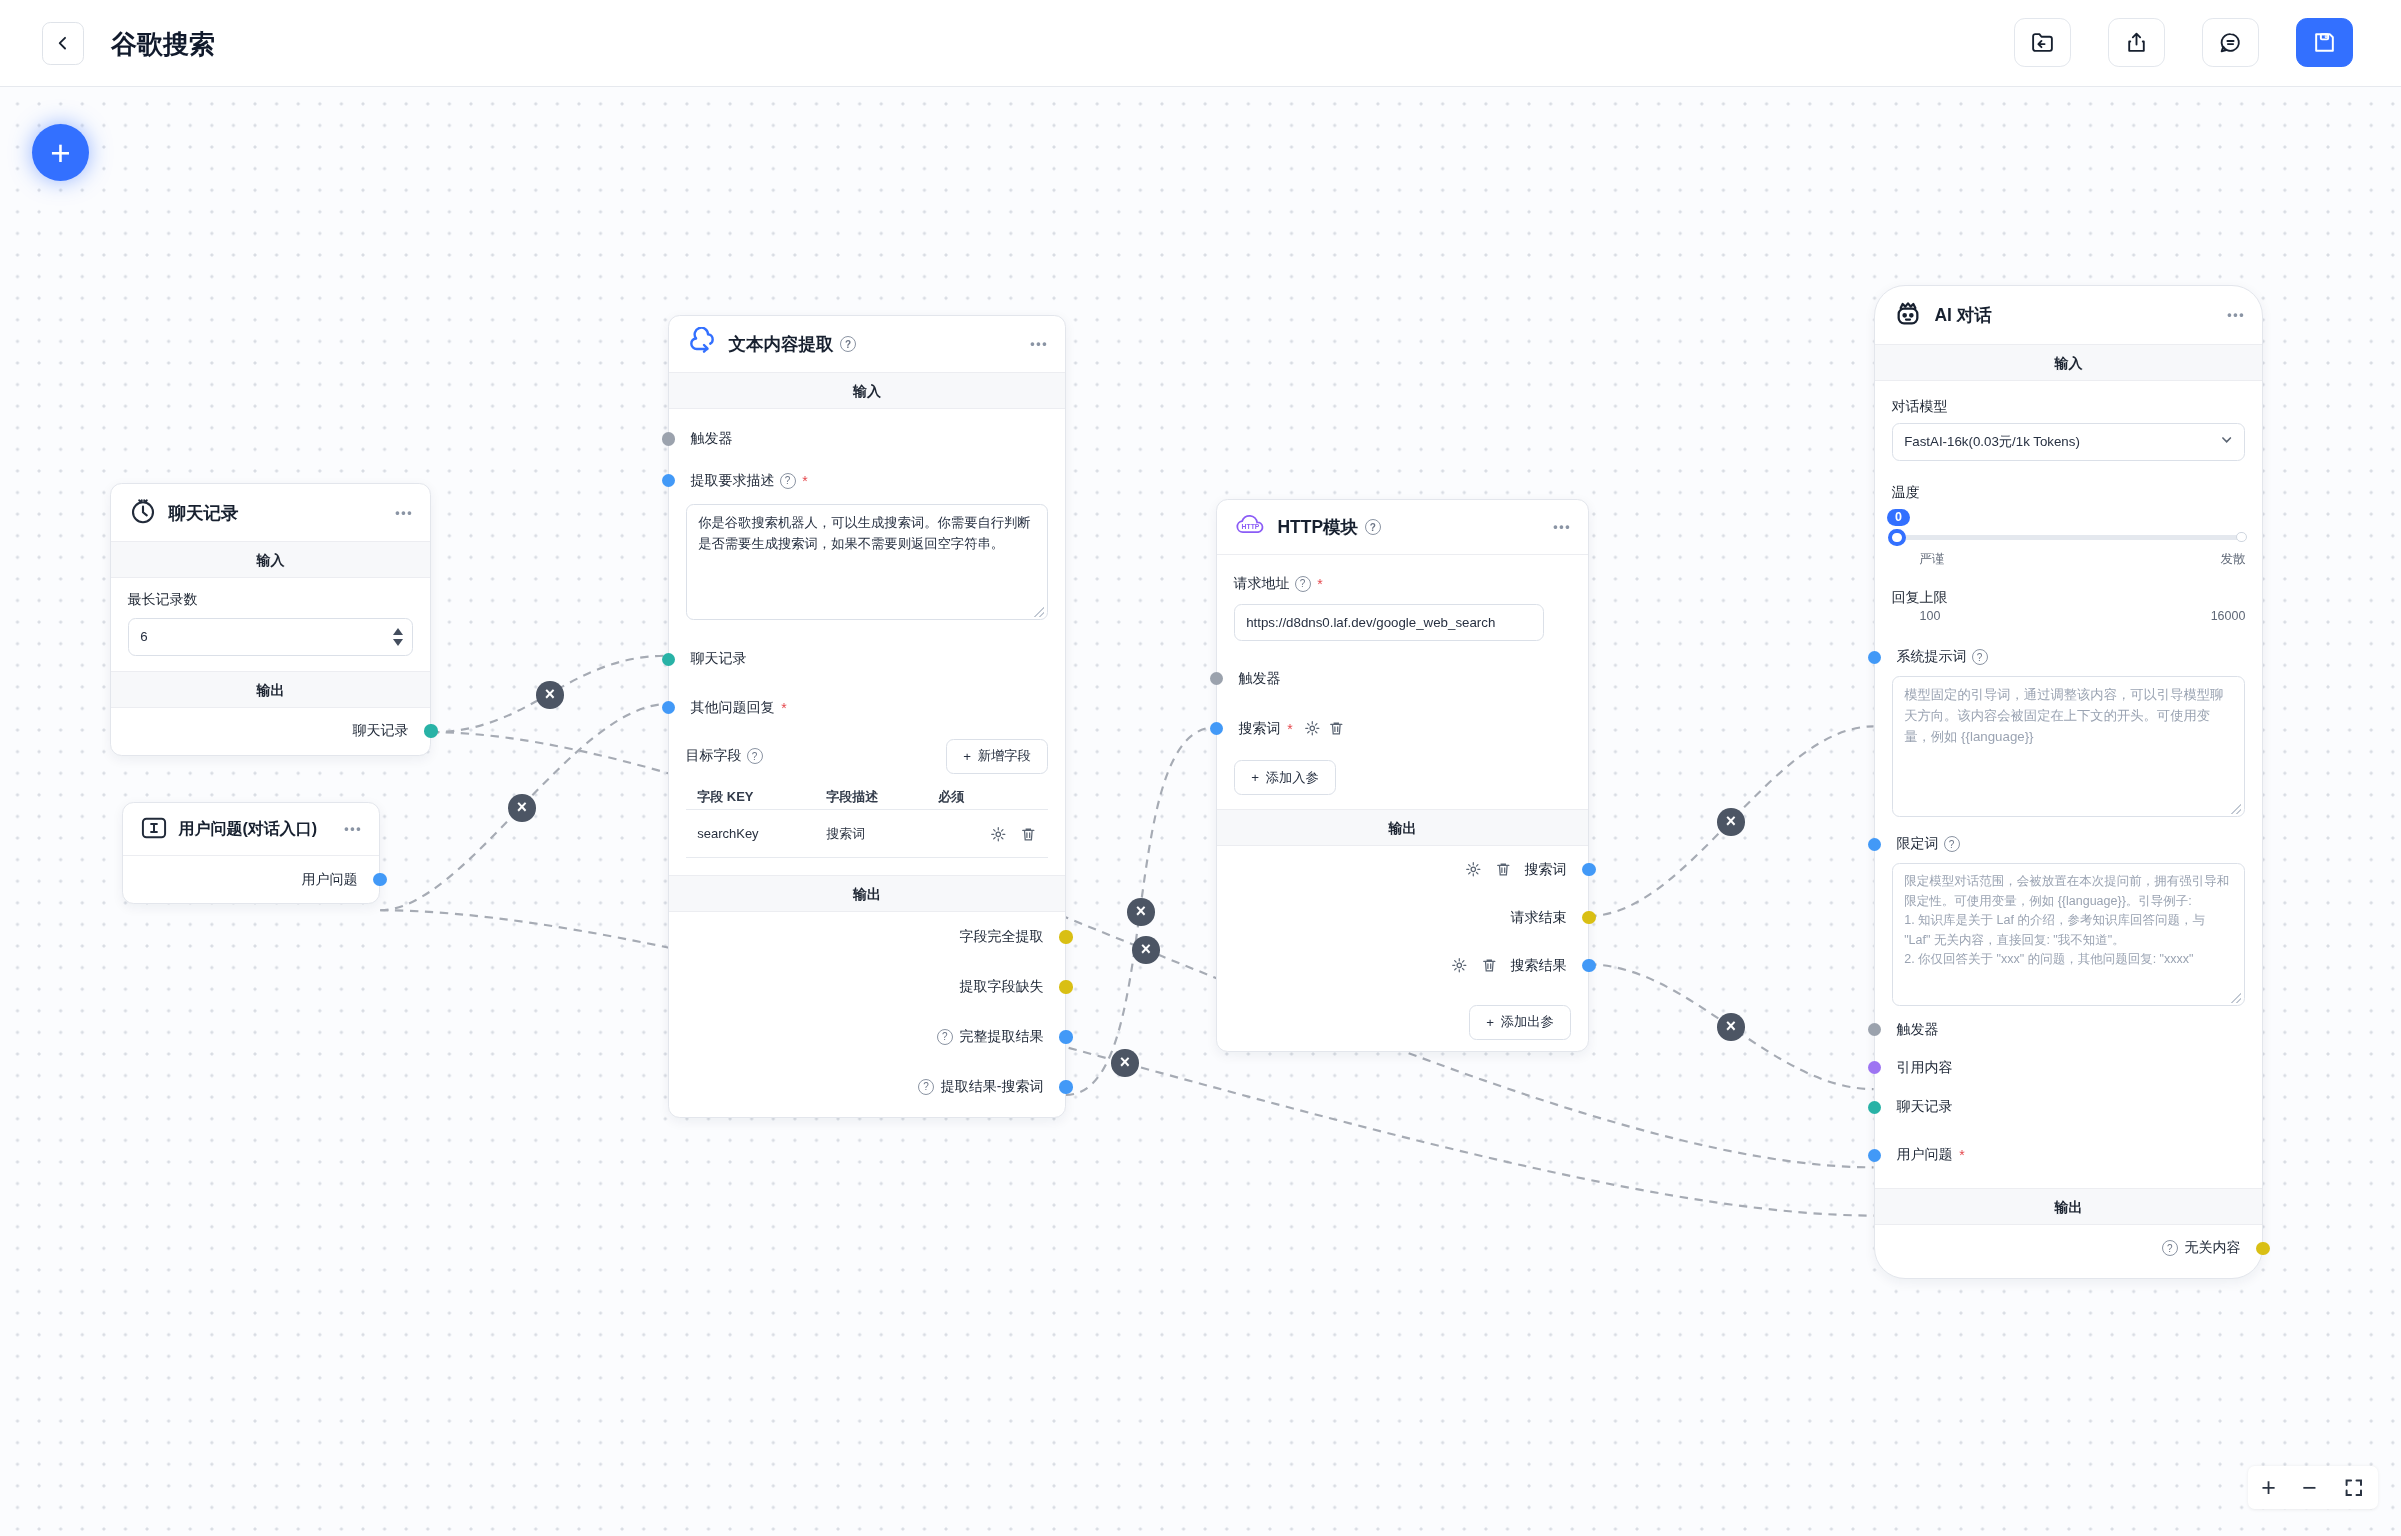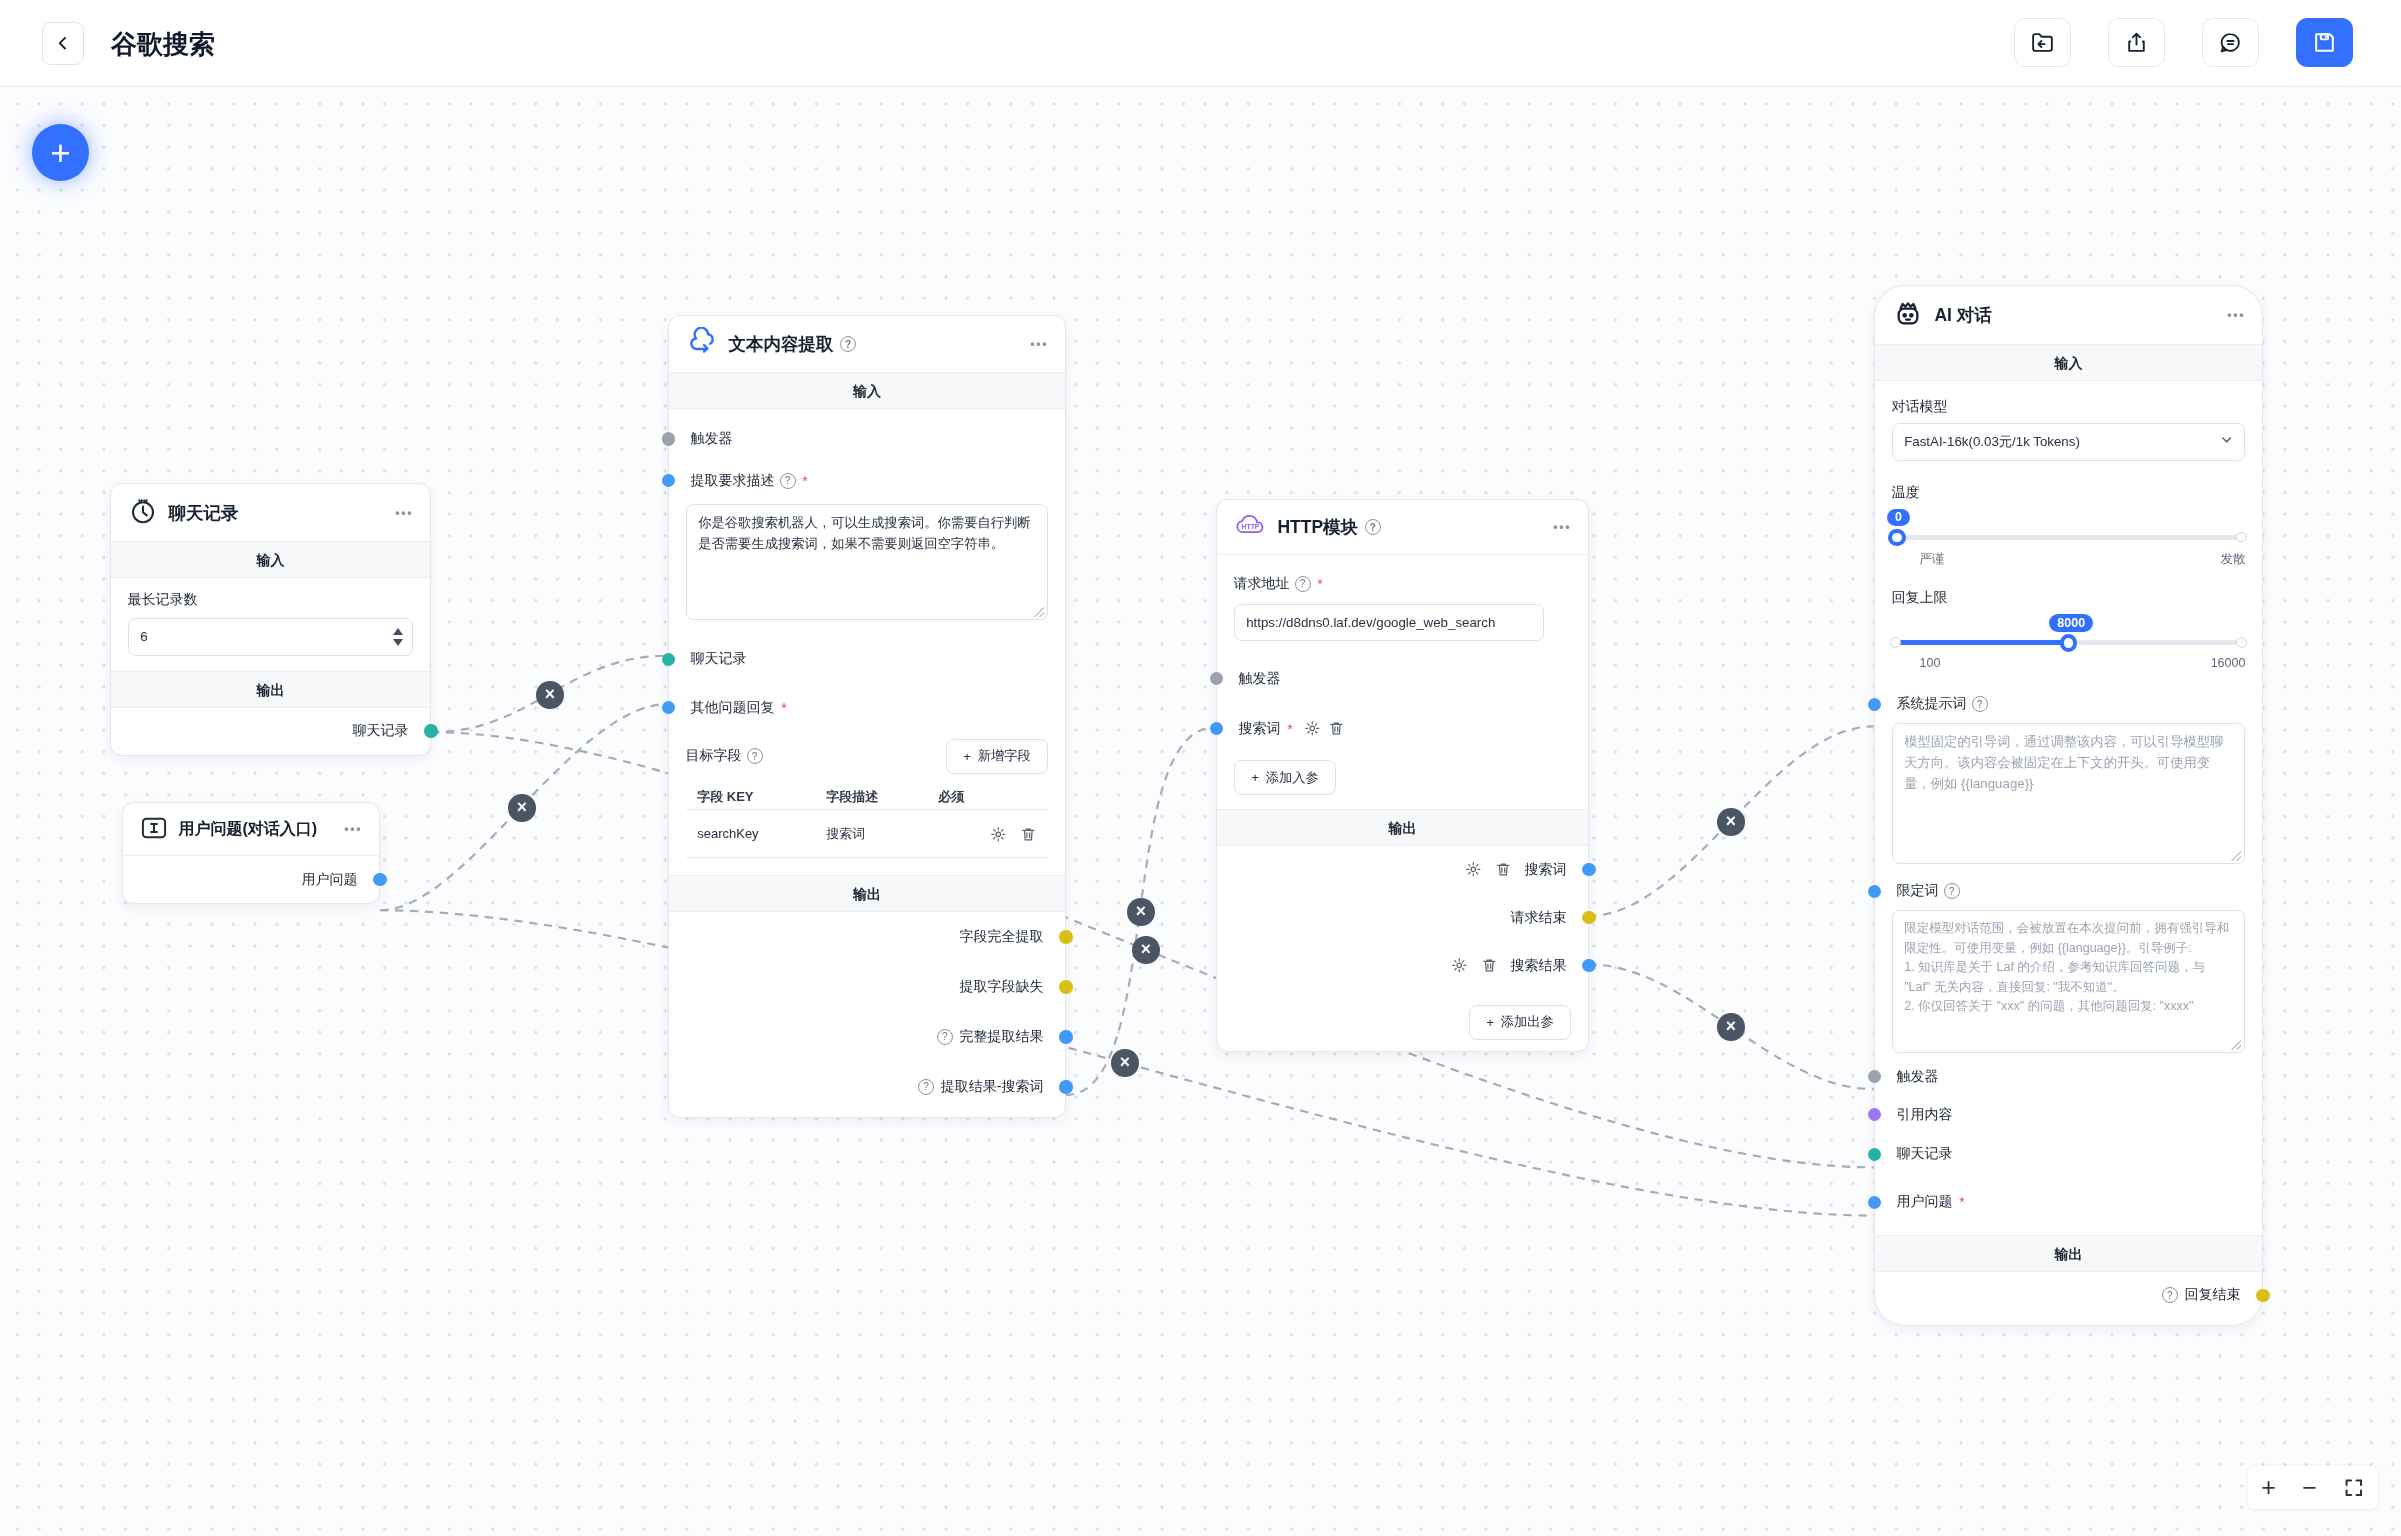--- a/index.html
+++ b/index.html
@@ -402,28 +402,20 @@
         <span class="slider-badge" style="left:-5px">0</span>
         <span class="track"></span>
         <span class="end-ring" style="right:-1.7px"></span>
         <span class="thumb" style="left:-3.3px"></span>
       </div>
       <div class="scale-lbl">
         <span>严谨</span>
         <span>发散</span>
       </div>
       <div style="font-size:14px;height:25px;margin-top:21.6px">回复上限</div>
-      <div class="slider-wrap">
-        <span class="slider-badge" style="left:44.5%">8000</span>
-        <span class="track"></span>
-        <span class="track-fill" style="width:49.7%"></span>
-        <span class="end-ring" style="left:-1.7px"></span>
-        <span class="end-ring" style="right:-1.7px"></span>
-        <span class="thumb" style="left:47.5%"></span>
-      </div>
       <div class="scale-lbl">
         <span>100</span>
         <span>16000</span>
       </div>
       <div class="row" style="height:28px;margin:20px 0 5px -16.6px;padding-left:21.6px">
         <span class="dot in c-blue"></span>
         <span class="lbl">
           <span>系统提示词</span>
           <span class="help">?</span>
         </span>
@@ -461,21 +453,21 @@
         <span class="dot in c-blue"></span>
         <span class="lbl">
           <span>用户问题</span>
             <span class="req">*</span>
         </span>
       </div>
     </div>
     <div class="band">输出</div>
     <div class="row out-row" style="height:47px;margin-bottom:6.7px">
       <span class="help">?</span>
-      <span class="lbl">回复结束</span>
+      <span class="lbl">无关内容</span>
       <span class="dot out c-yellow"></span>
     </div>
   </div>
 
   <div class="zoombar">
     <span>+</span>
     <span>−</span>
     <span style="display:inline-flex">
       <svg width="21.6" height="21.6" viewBox="0 0 24 24" fill="none" stroke="#2a3342" stroke-width="2.2" stroke-linecap="round">
           <path d="M4 9V4h5M15 4h5v5M20 15v5h-5M9 20H4v-5"></path>

